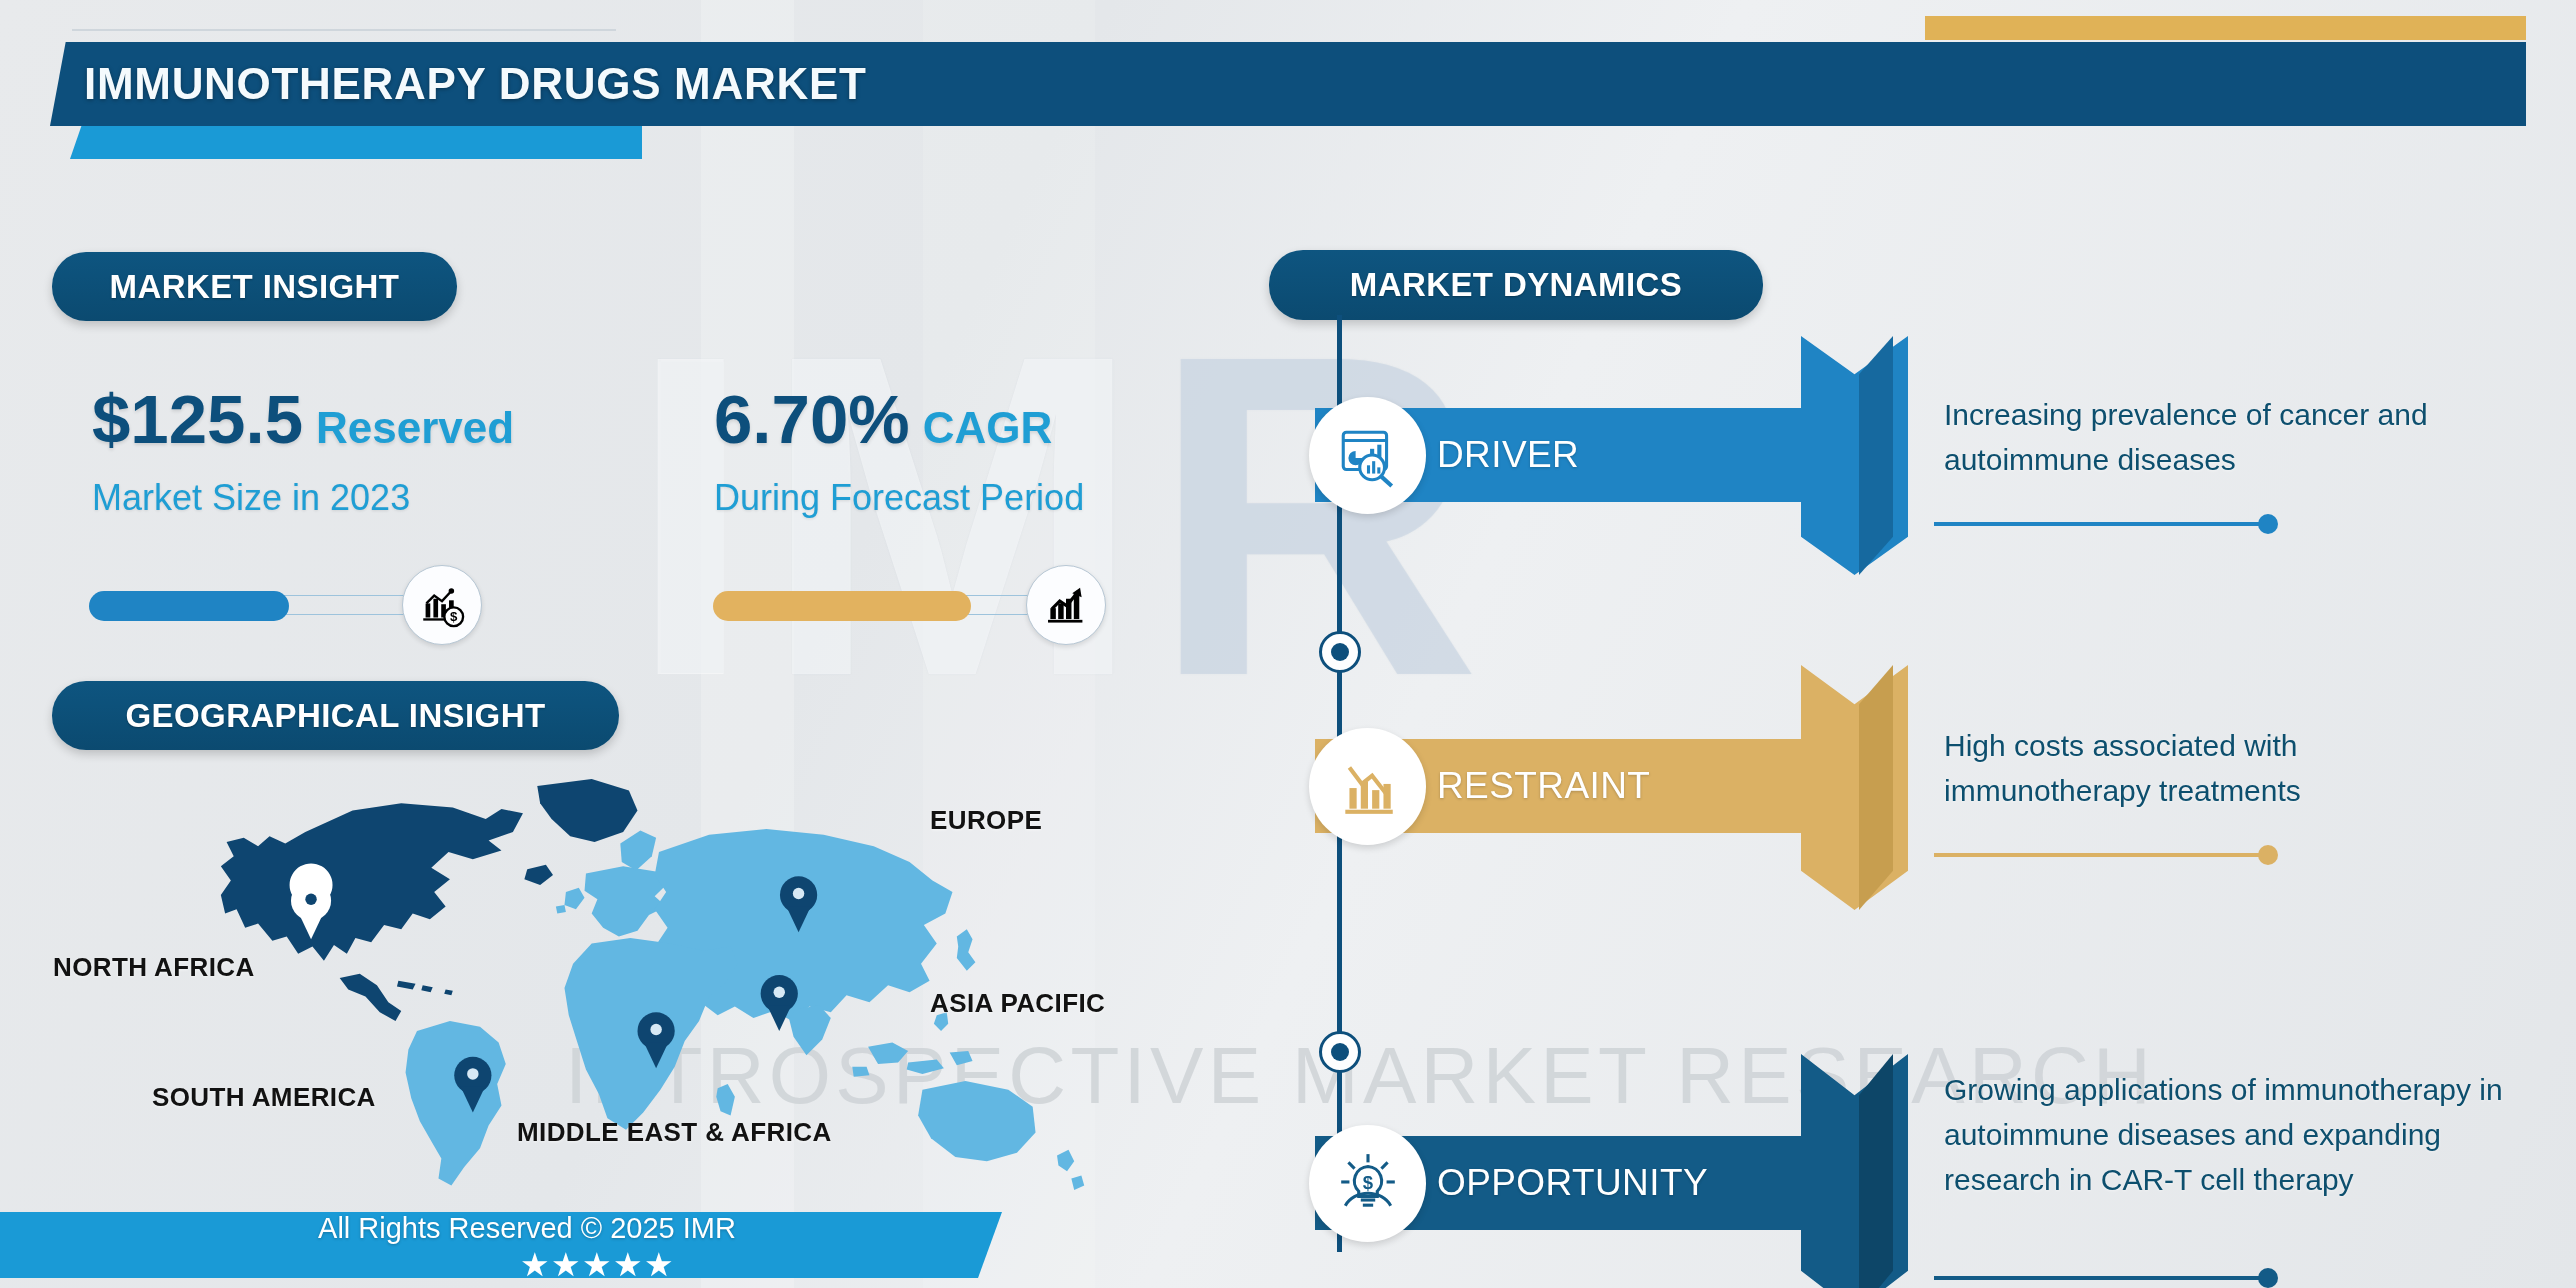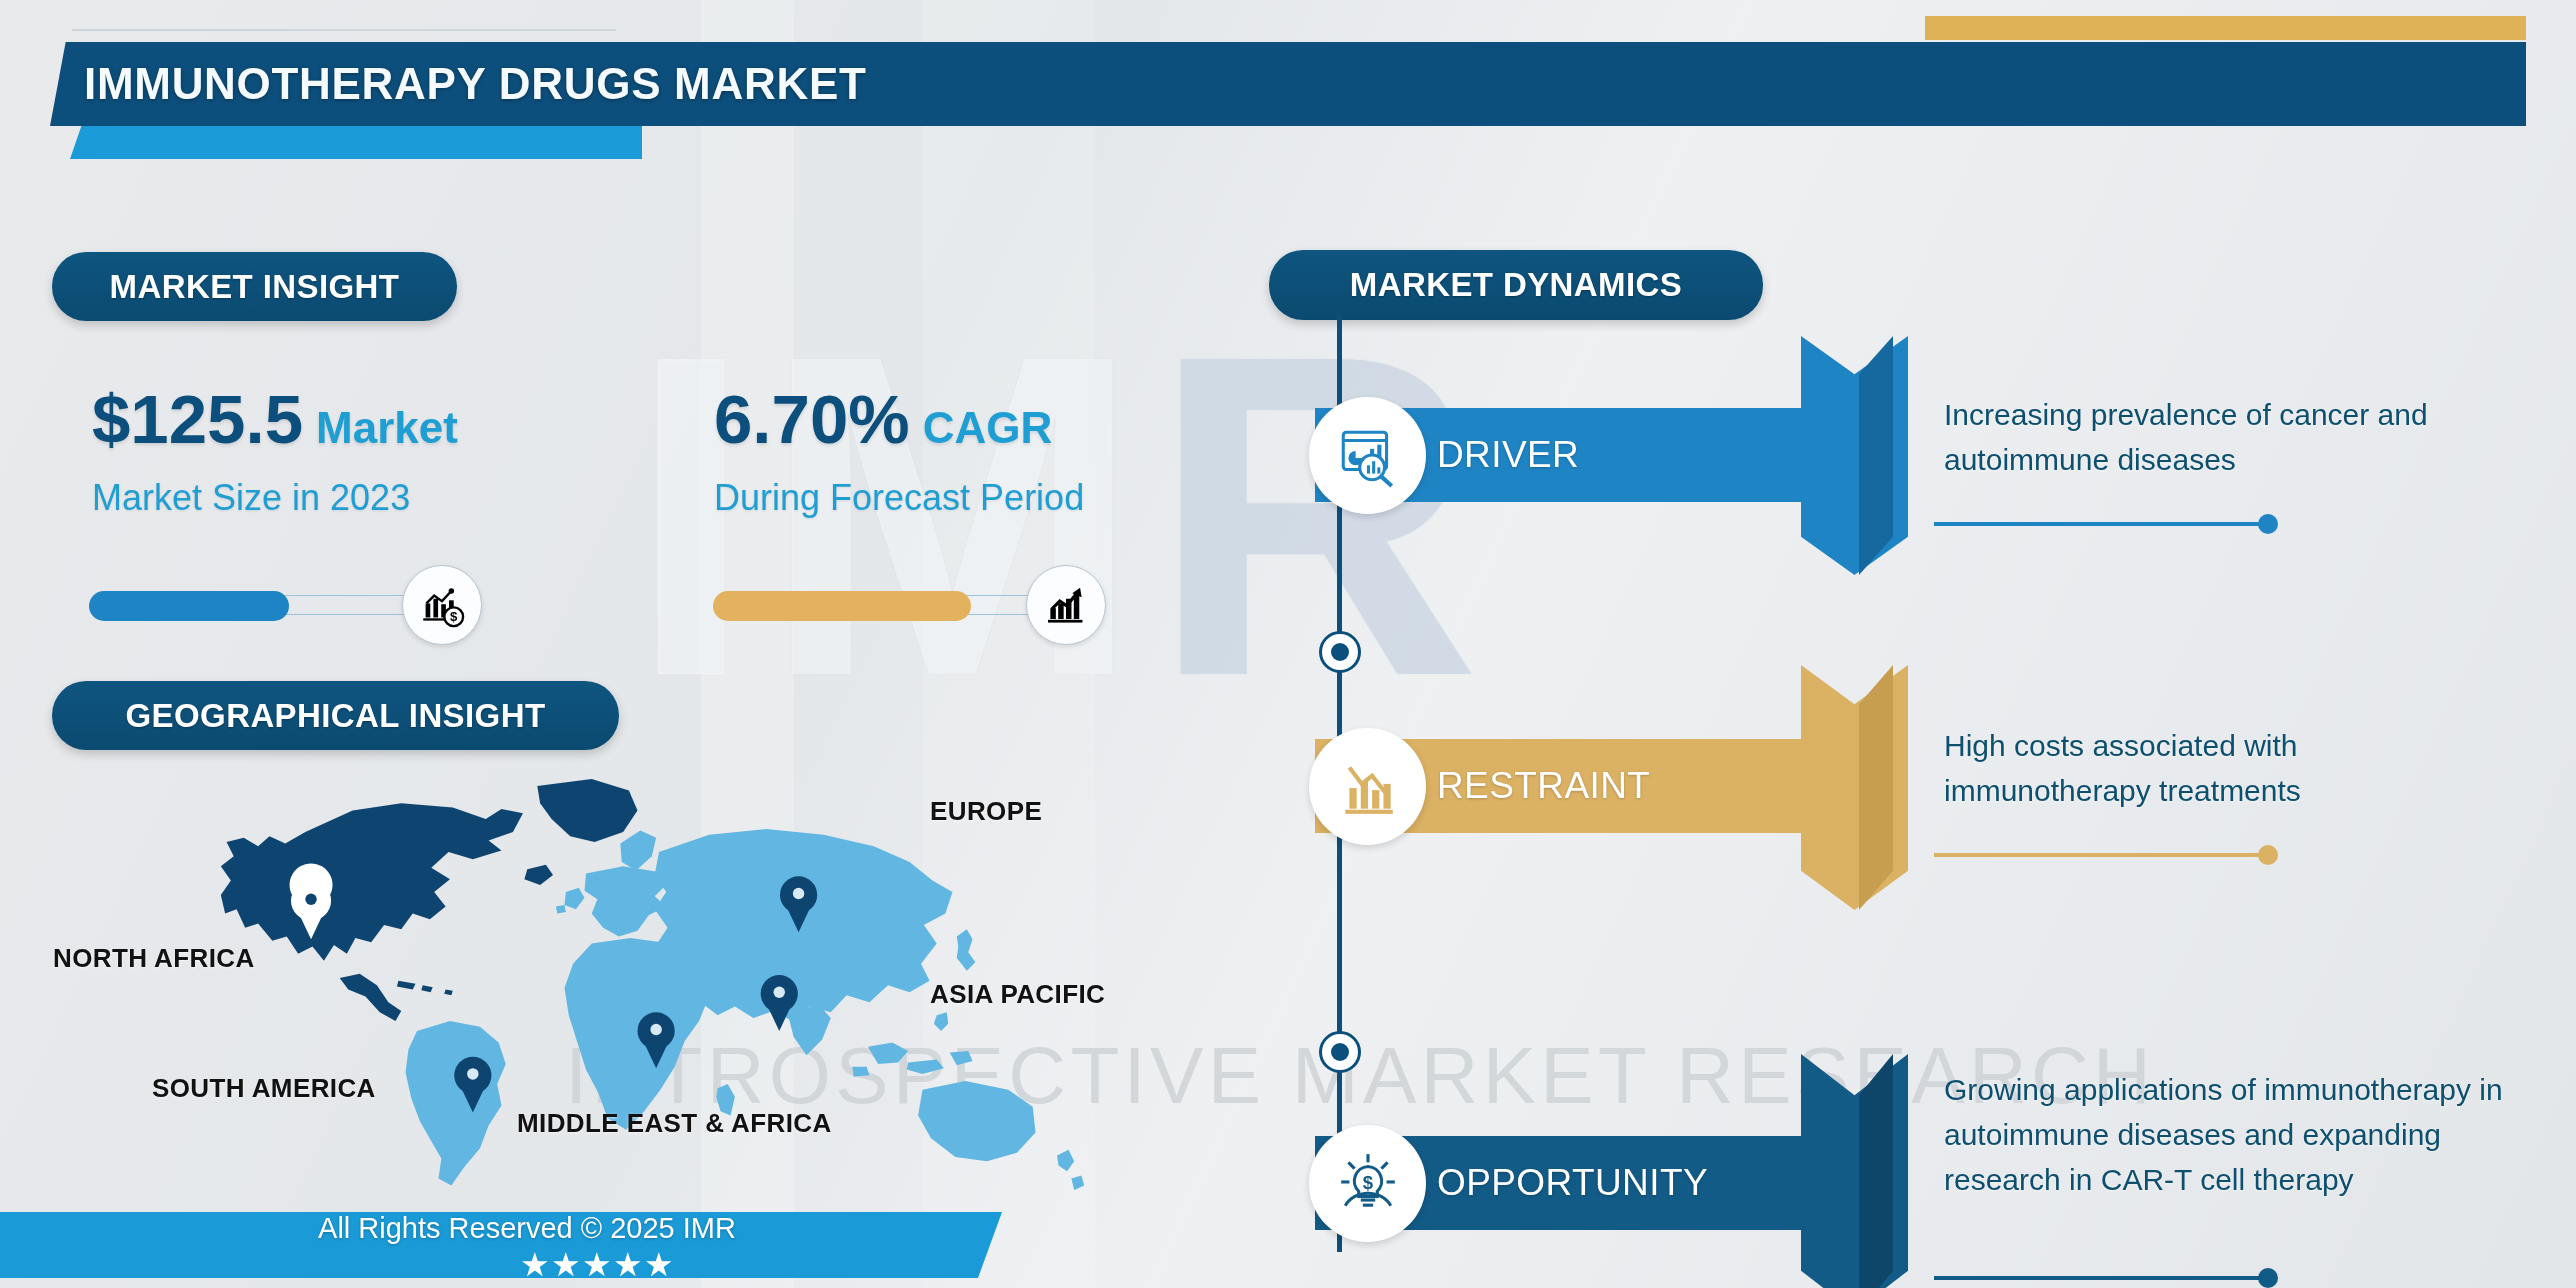--- a/index.html
+++ b/index.html
@@ -112,20 +112,21 @@
     position:relative; z-index:3;
   }
 
   
   #map-zone{ position:absolute; left:165px; top:766px; width:945px; height:444px; }
   #map-zone svg{ width:100%; height:100%; display:block; }
   .reg-label{
     position:absolute; font-size:26px; font-weight:bold; color:#121212;
     white-space:nowrap; letter-spacing:0.4px;
     text-shadow:0 1.4px 2.9px rgba(255,255,255,.6);
+    margin-top:9px;
   }
 
   
   .footer{
     position:absolute; left:0; top:1212px; width:1002px; height:66px;
     background:#1a9ad6;
     clip-path:polygon(0 0, 100% 0, calc(100% - 24px) 100%, 0 100%);
     display:flex; align-items:center;flex-direction:column;
   }
   .footer .txt{
@@ -199,21 +200,21 @@
   <div class="hdr-gold"></div>
   <div class="hdr-thin"></div>
   <div class="hdr-bar"></div>
   <div class="hdr-title">IMMUNOTHERAPY DRUGS MARKET</div>
   <div class="hdr-accent"></div>
 
   <div class="pill" id="pill-insight">MARKET INSIGHT</div>
 
   <div class="stat" style="left:92px; top:385px;">
     <div class="big">
-      <span>$125.5</span><span class="unit">Market</span>
+      <span>$125.5</span><span class="unit">Reserved</span>
     </div>
     <div class="sub">Market Size in 2023</div>
   </div>
   <div class="bar-wrap" style="left:92px; top:565px;">
     <div class="bar-track">
       <div class="bar-fill blue"></div>
     </div>
     <div class="bar-ico">
       <svg width="50" height="50" viewBox="0 0 64 64">
         <polyline points="12,30 22,20 32,27 44,14" fill="none" stroke="#000" stroke-width="3"></polyline>

